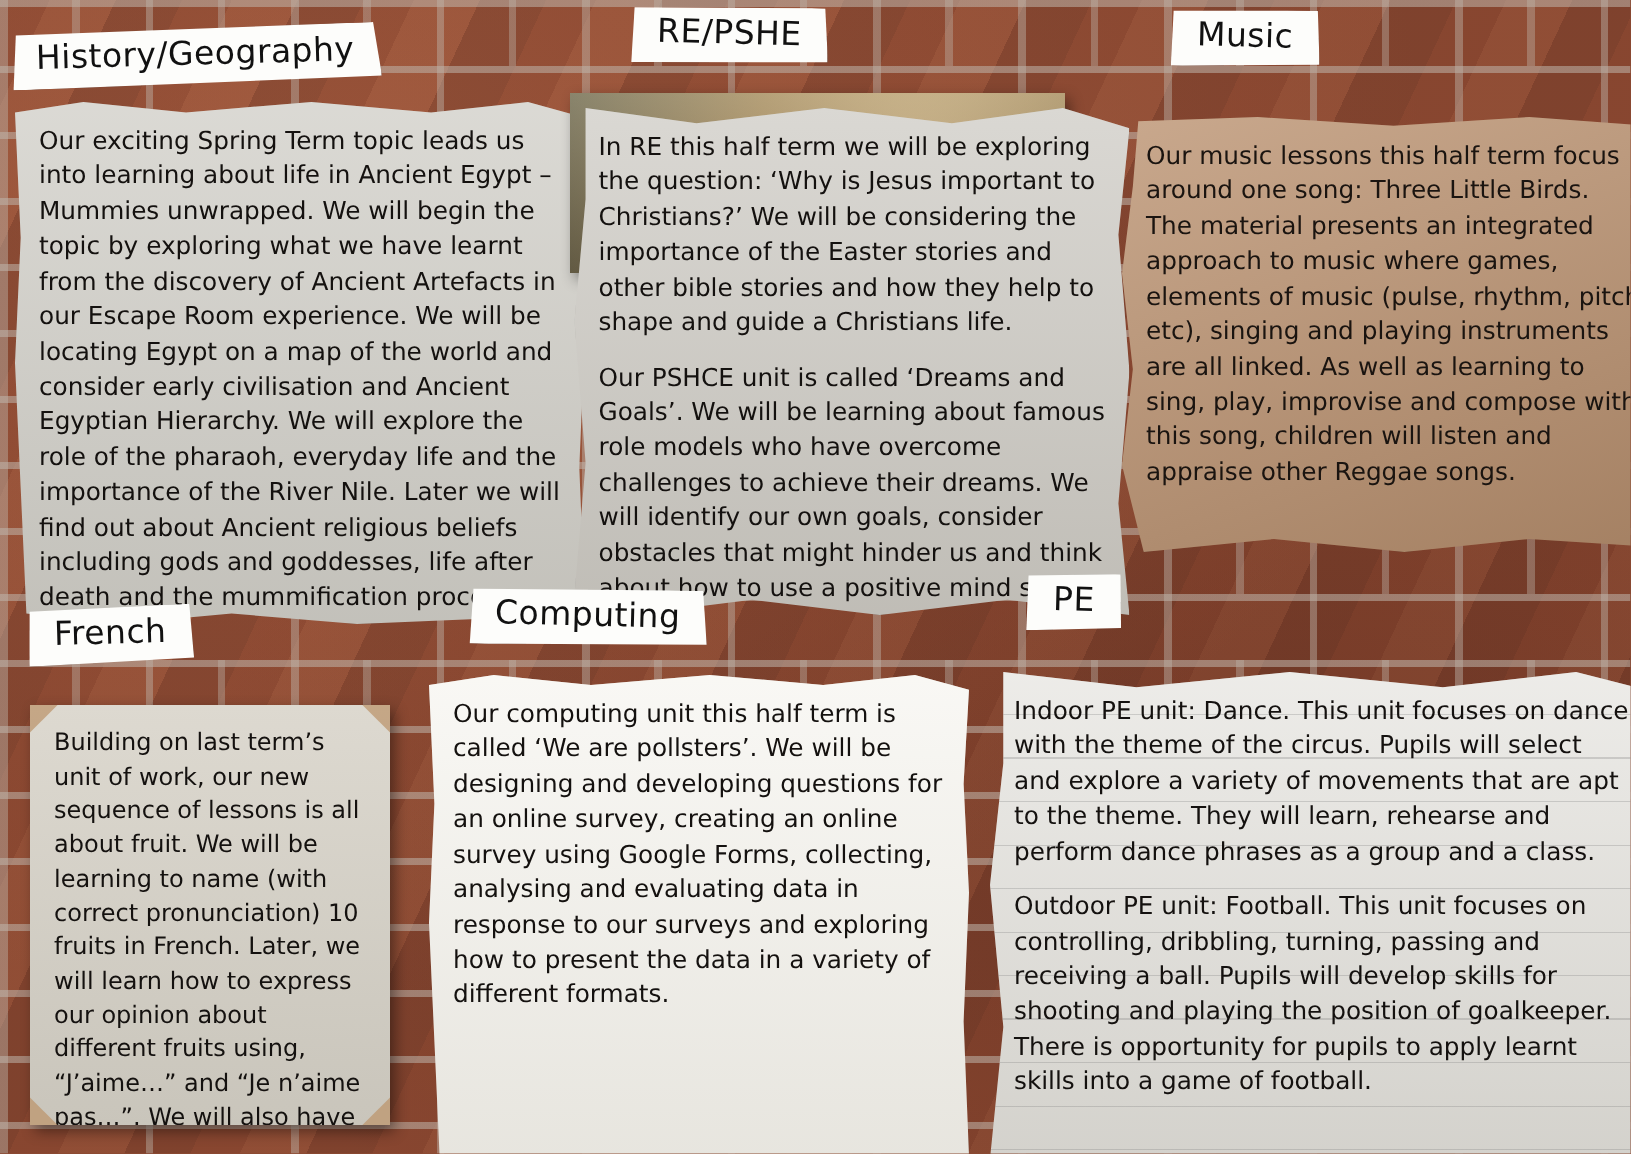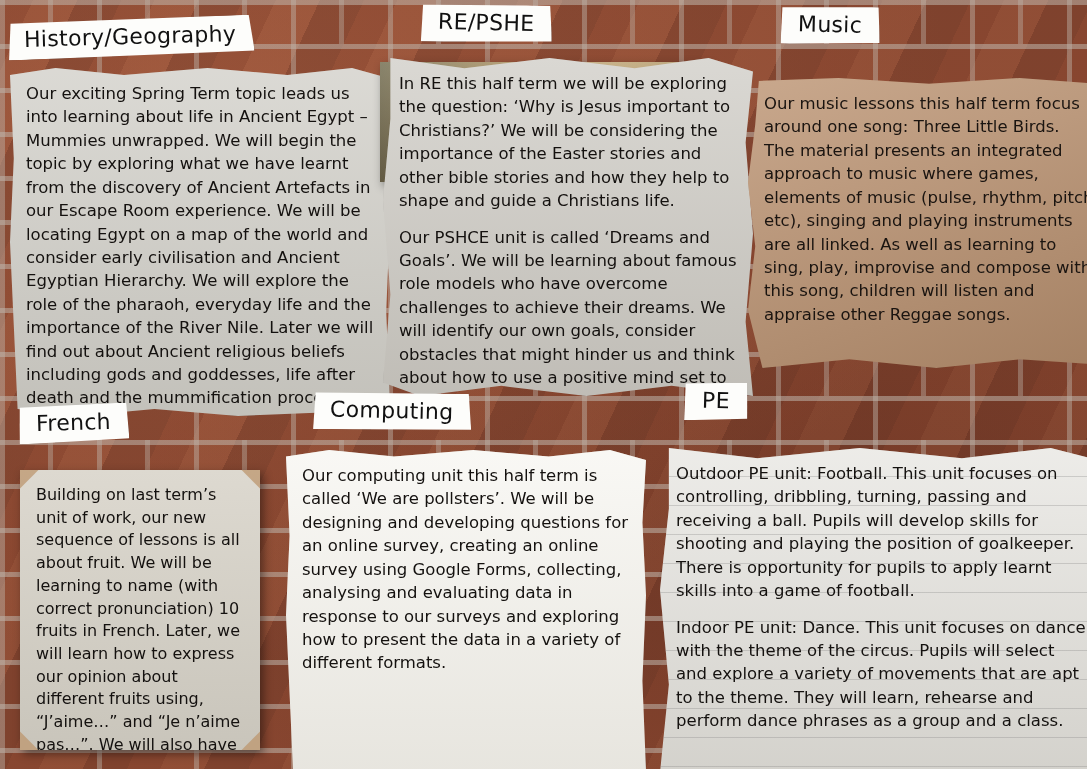--- a/index.html
+++ b/index.html
@@ -159,21 +159,21 @@
 <div class="wall"></div>
 
 <div class="label tilt-l tape title-txt" style="left:6px;top:18px;">History/Geography</div>
 <div class="panel paper-grey torn-a" style="left:10px;top:68px;width:348px;height:320px;">
   <p>Our exciting Spring Term topic leads us into learning about life in Ancient Egypt – Mummies unwrapped.  We will begin the topic by exploring what we have learnt from the discovery of Ancient Artefacts in our Escape Room experience.  We will be locating Egypt on a map of the world and consider early civilisation and Ancient Egyptian Hierarchy.  We will explore the role of the pharaoh, everyday life and the importance of the River Nile.  Later we will find out about Ancient religious beliefs including gods and goddesses, life after death and the mummification process.</p>
 </div>
 
 <div class="photo-card egypt-bg" style="left:380px;top:62px;width:330px;height:120px;"></div>
 
 <div class="label tilt-r tape title-txt" style="left:420px;top:4px;">RE/PSHE</div>
-<div class="panel paper-grey torn-b" style="left:383px;top:58px;width:338px;height:310px;background:linear-gradient(180deg,rgba(255,255,255,.3),rgba(0,0,0,.05)),#cac7c0;">
+<div class="panel paper-grey torn-b" style="left:383px;top:72px;width:338px;height:310px;background:linear-gradient(180deg,rgba(255,255,255,.3),rgba(0,0,0,.05)),#cac7c0;">
   <p>In RE this half term we will be exploring the question: ‘Why is Jesus important to Christians?’  We will be considering the importance of the Easter stories and other   bible stories and how they help to shape and guide a Christians life.</p>
   <p>Our PSHCE unit is called ‘Dreams and Goals’.  We will be learning about famous role models who have overcome challenges to achieve their dreams. We will identify our own goals, consider obstacles that might hinder us and think about how to use a positive mind set to overcome challenges and remain motivated.</p>
 </div>
 
 <div class="label tilt-r tape title-txt" style="left:780px;top:6px;">Music</div>
 <div class="panel paper-kraft torn-c" style="left:748px;top:78px;width:330px;height:262px;color:#1a1410;">
   <p>Our music lessons this half term focus around one song: Three Little Birds. The material presents an integrated approach to music where games, elements of music (pulse, rhythm, pitch etc), singing and playing instruments are all linked. As well as learning to sing, play, improvise and compose with this song, children will listen and appraise other Reggae songs.</p>
 </div>
 
 <div class="label tilt-l tape title-txt" style="left:18px;top:404px;">French</div>
@@ -187,15 +187,15 @@
   </div>
 </div>
 
 <div class="label tilt-r tape title-txt" style="left:312px;top:392px;">Computing</div>
 <div class="panel paper-white torn-a" style="left:286px;top:450px;width:328px;height:302px;">
   <p>Our computing unit this half term is called ‘We are pollsters’.  We will be designing and developing questions for an online survey, creating an online survey using Google Forms, collecting, analysing and evaluating data in response to our surveys and exploring how to present the data in a variety of different formats.</p>
 </div>
 
 <div class="label tilt-r tape title-txt" style="left:684px;top:382px;">PE</div>
 <div class="panel lined torn-b" style="left:660px;top:448px;width:412px;height:310px;">
+  <p>Indoor PE unit: Dance. This unit focuses on dance with the theme of the circus. Pupils will select and explore a variety of movements that are apt to the theme. They will learn, rehearse and perform dance phrases as a group and a class.</p>
   <p>Outdoor PE unit: Football.  This unit focuses on controlling, dribbling, turning, passing and receiving a ball. Pupils will develop skills for shooting and playing the position of goalkeeper. There is opportunity for pupils to apply learnt skills into a game of football.</p>
-  <p>Indoor PE unit: Dance. This unit focuses on dance with the theme of the circus. Pupils will select and explore a variety of movements that are apt to the theme. They will learn, rehearse and perform dance phrases as a group and a class.</p>
 </div>
 
 </body></html>

